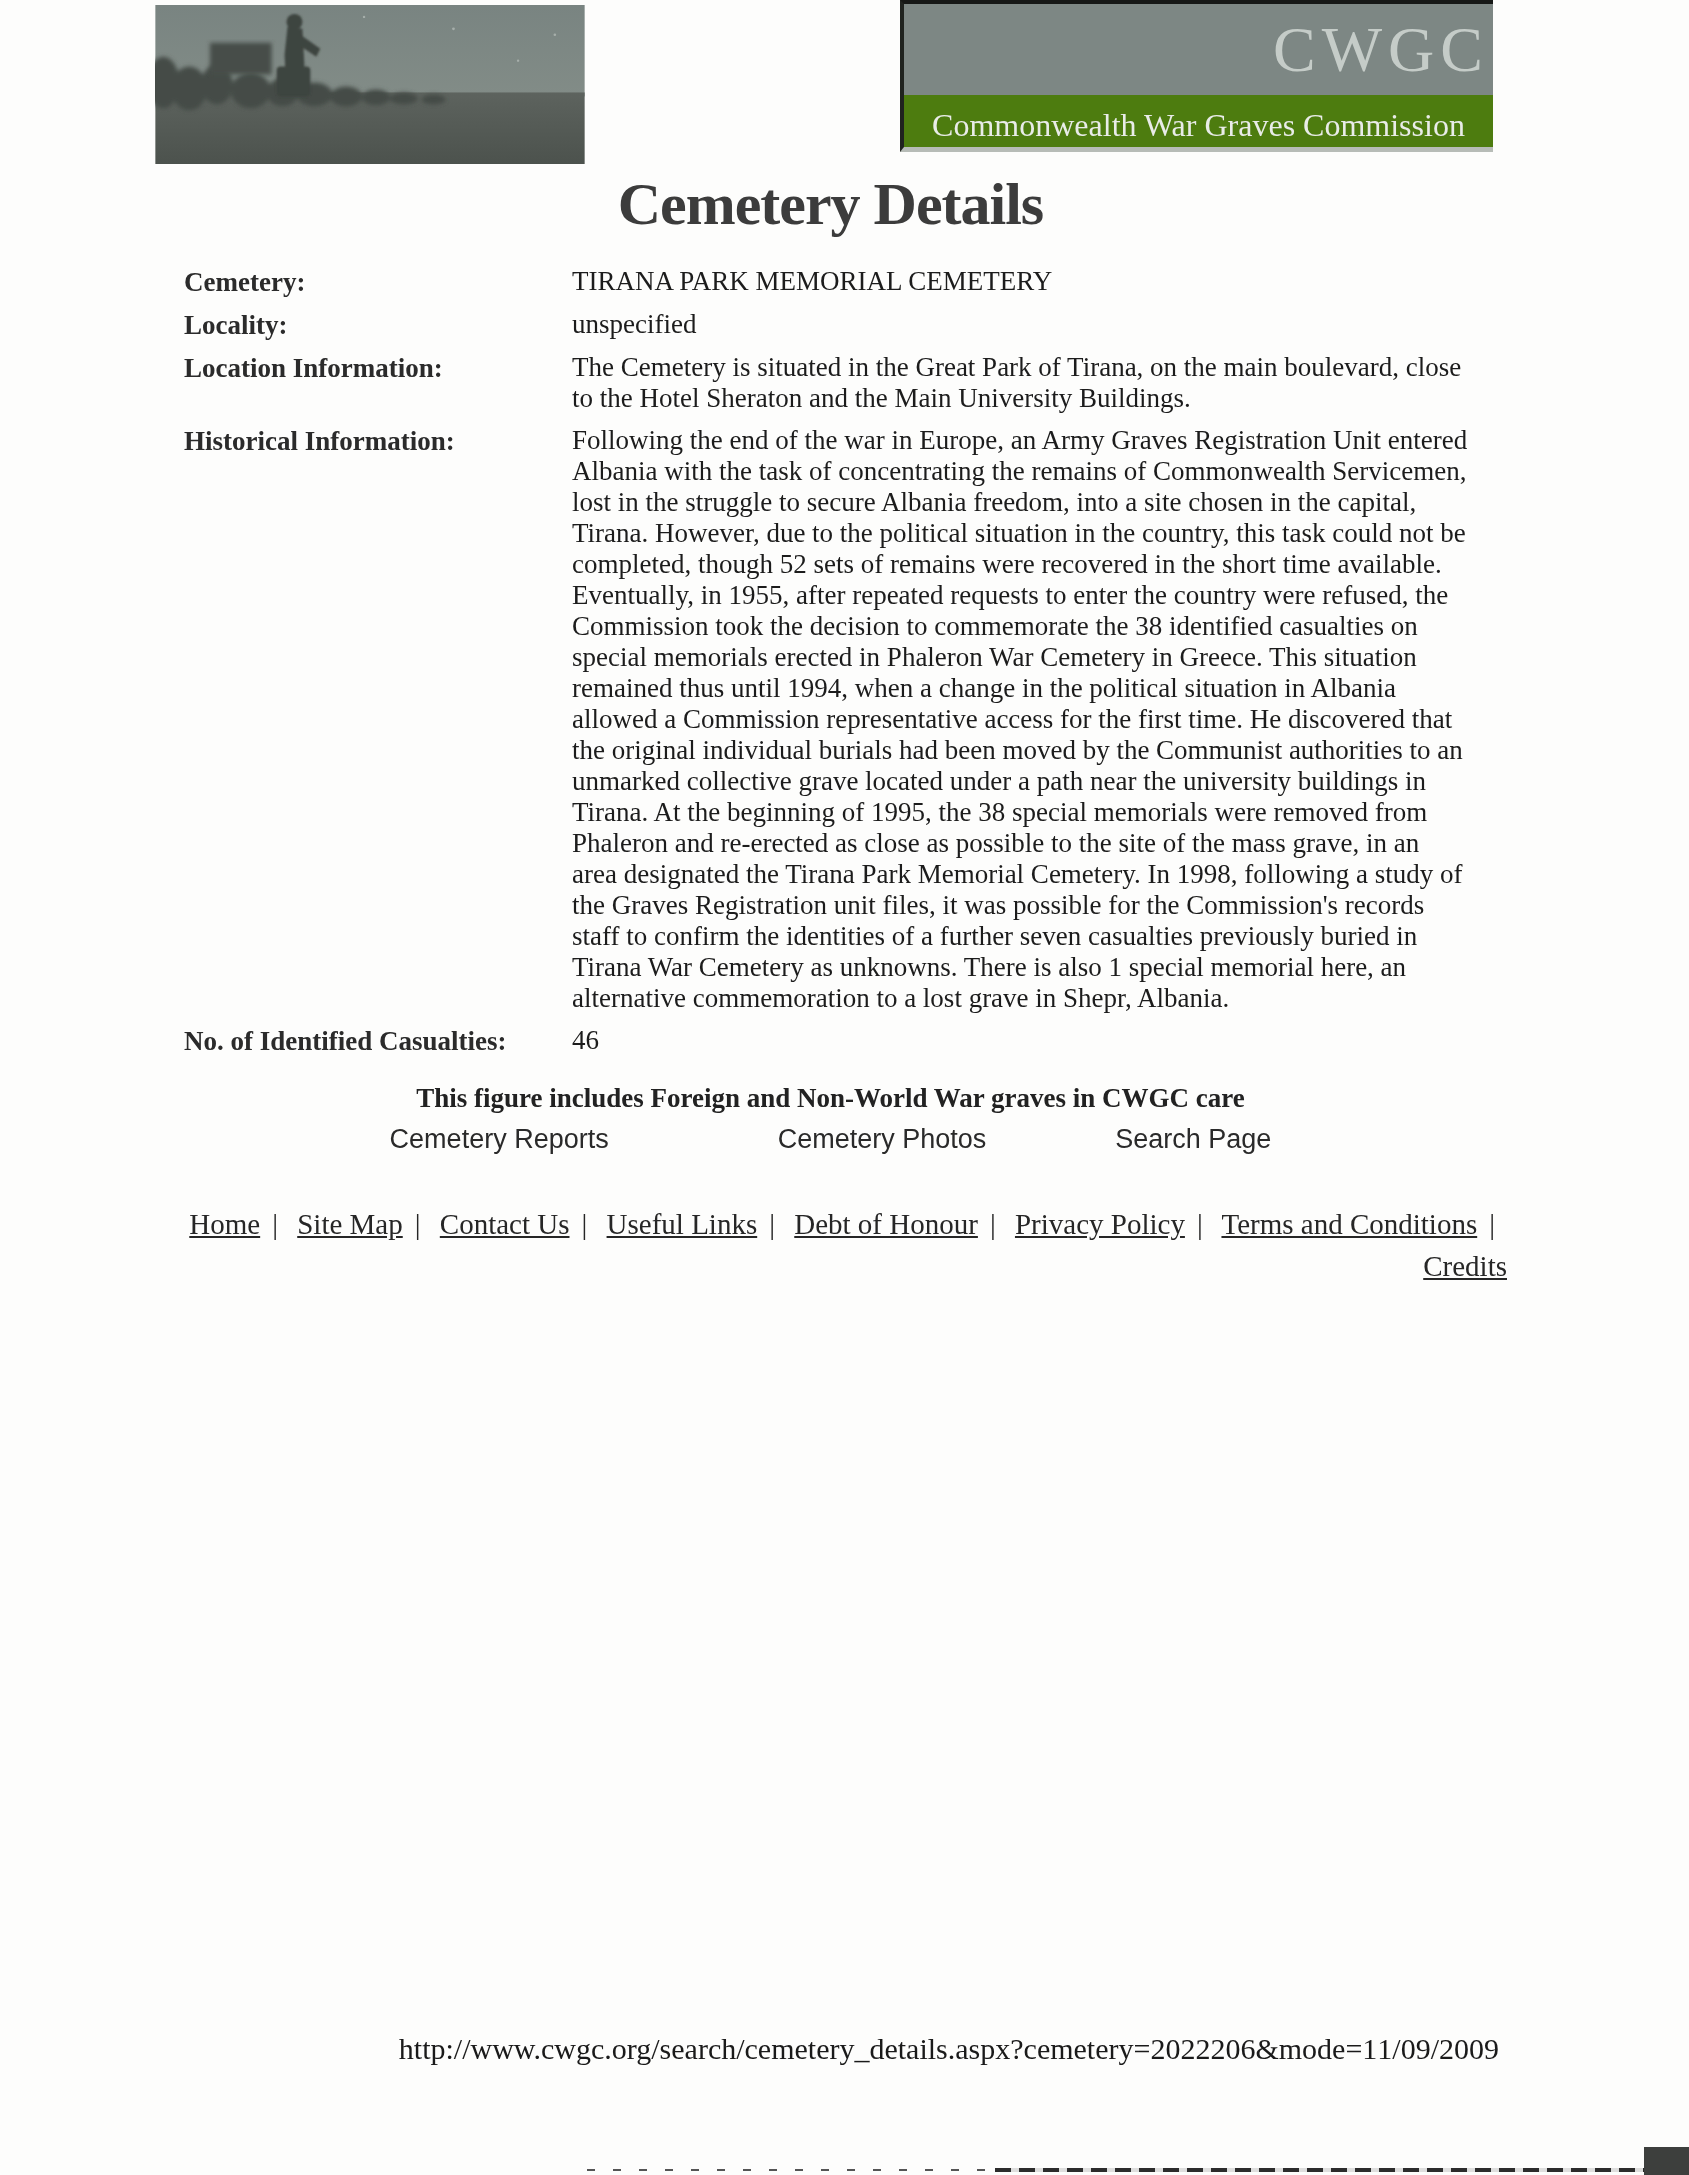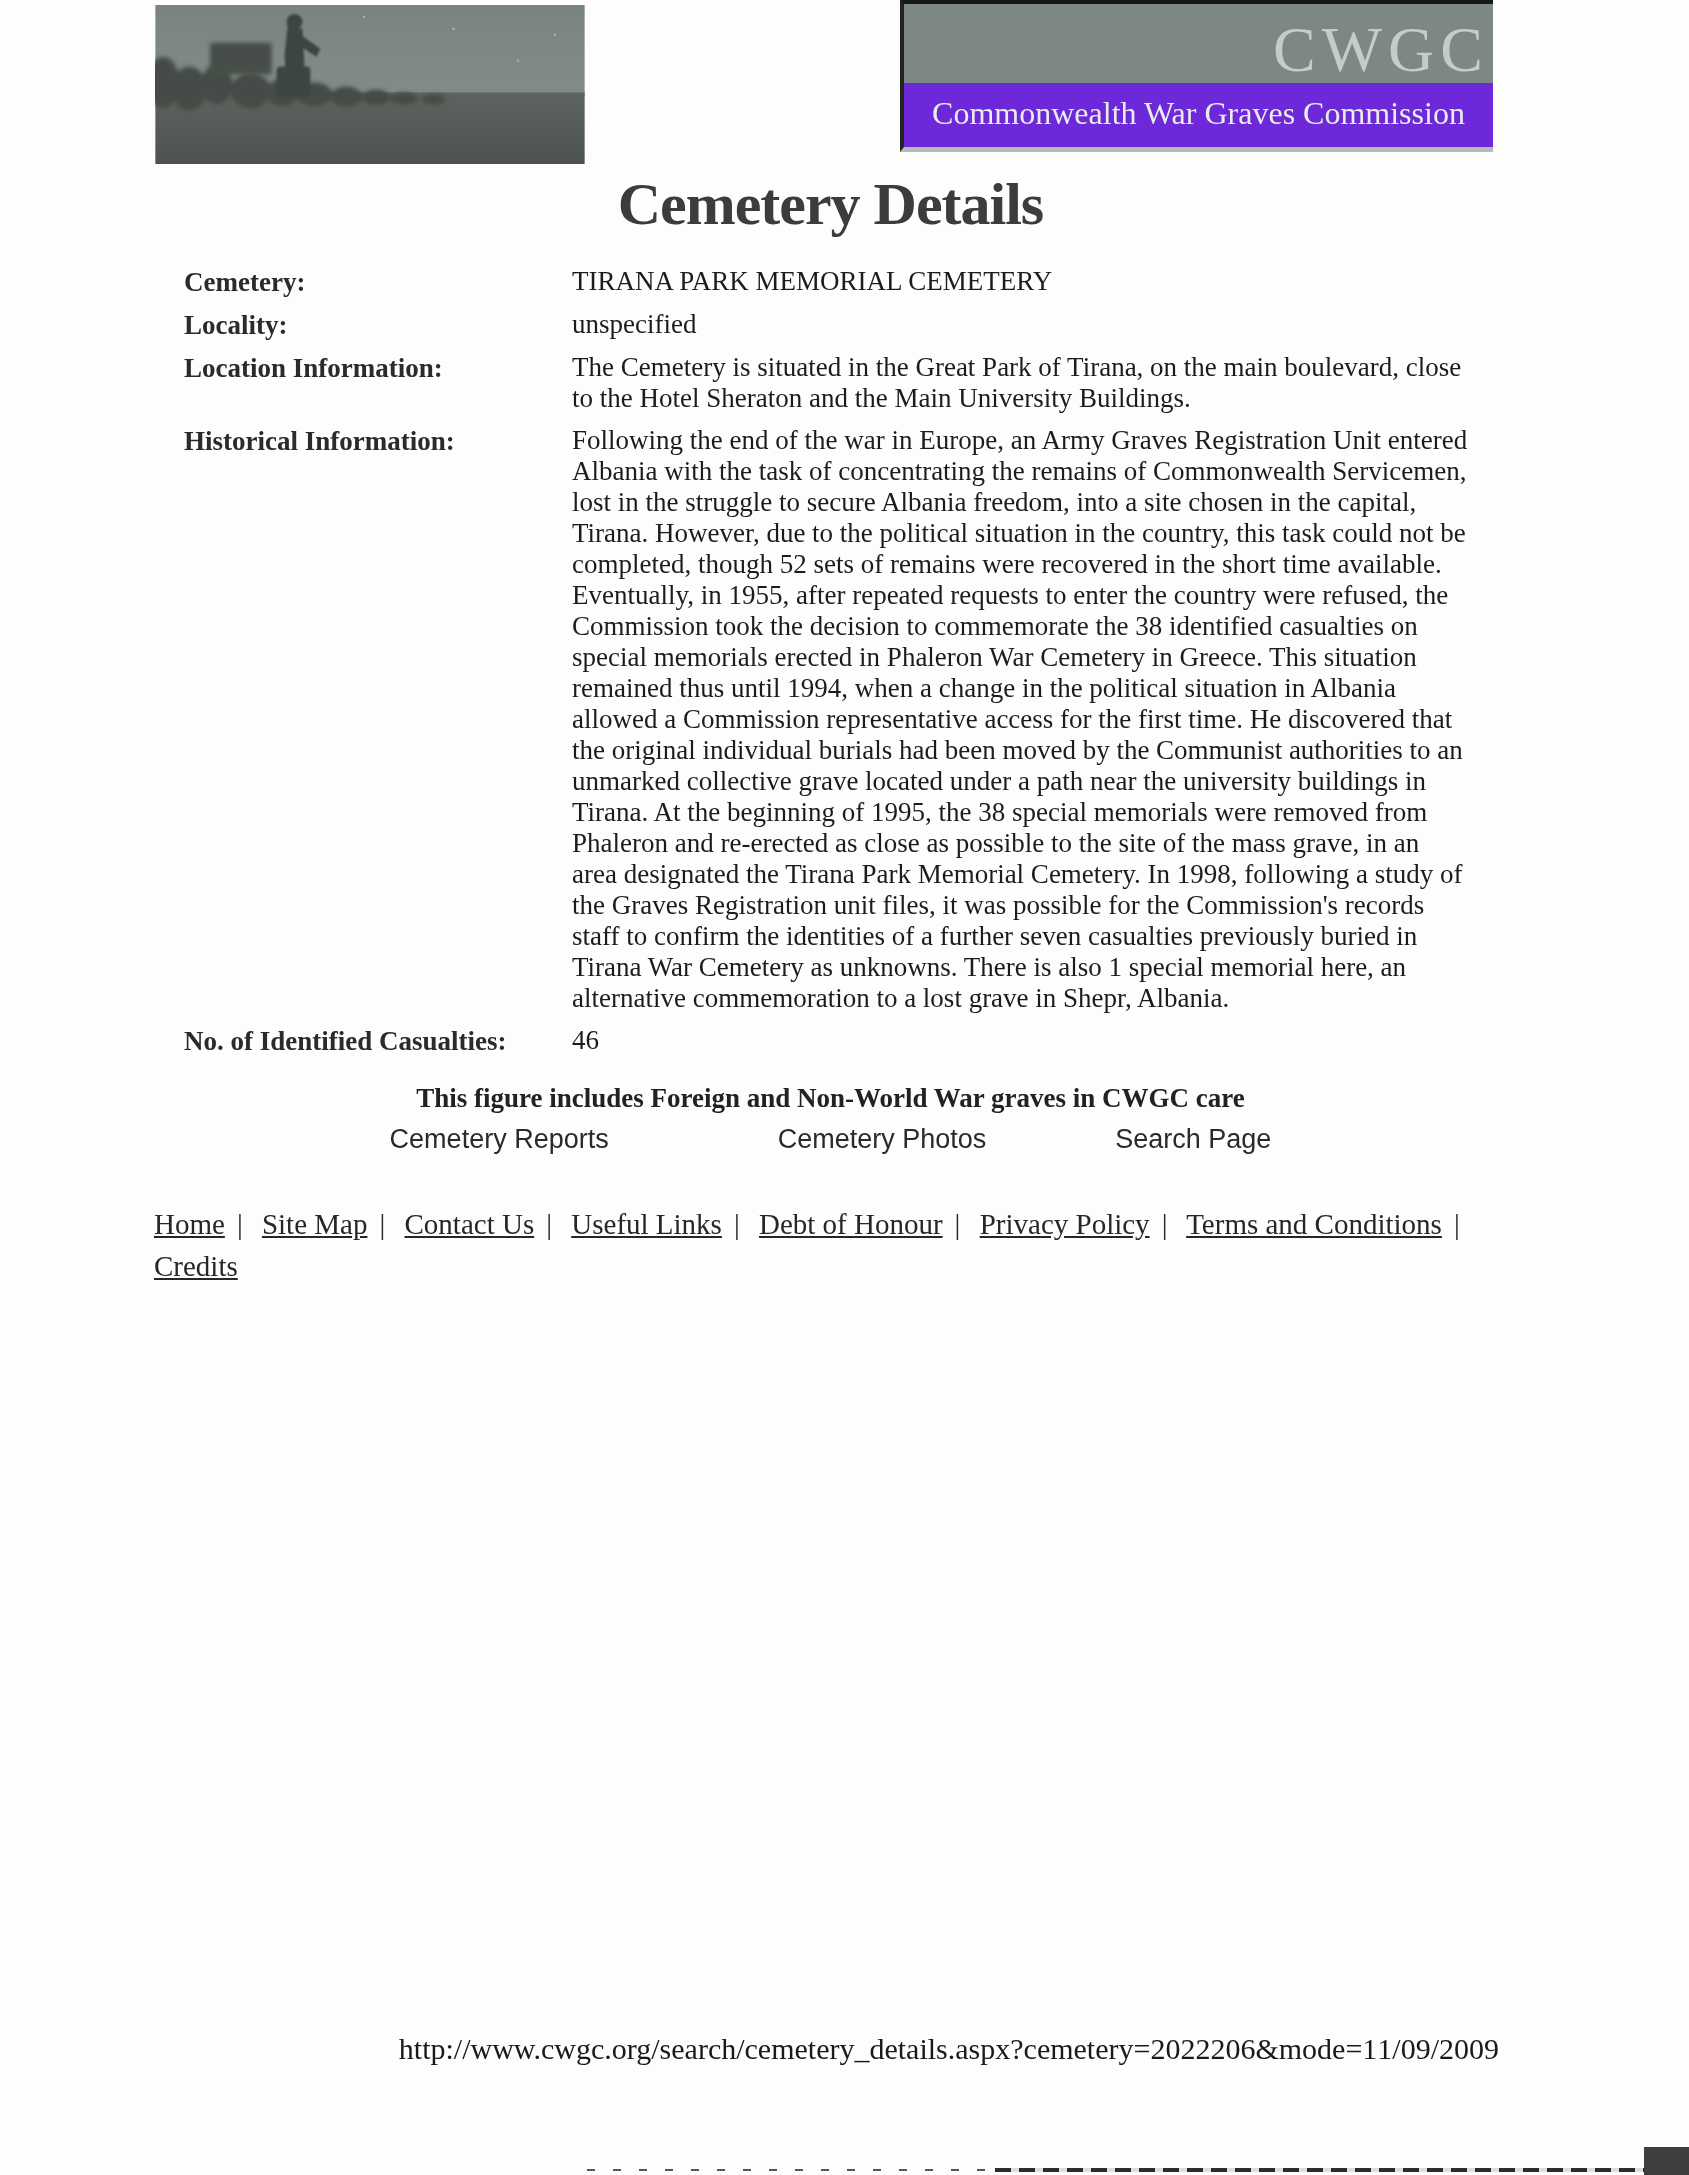--- a/index.html
+++ b/index.html
@@ -24,22 +24,22 @@
     border-bottom:5px solid #b7bcb7;
     box-sizing:border-box;
   }
   .logo-acronym{
     height:88px;line-height:92px;
     text-align:right;padding-right:4px;
     font-size:64px;letter-spacing:6px;
     color:#c5ccc8;
   }
   .logo-band{
-    position:absolute;left:0;right:0;bottom:0;height:64px;
-    background:#6d28d9;
+    position:absolute;left:0;right:0;bottom:0;height:52px;
+    background:#4d7c0f;
     color:#e9ece8;
     font-size:32px;line-height:60px;text-align:center;
     white-space:nowrap;
   }
   
   .main{position:absolute;left:0;top:164px;width:1655px;}
   .page-title{
     width:1323px;margin:0 0 0 169px;
     text-align:center;
     font-size:60px;font-weight:bold;color:#3c3c3c;
@@ -67,21 +67,21 @@
     margin-top:10px;width:1323px;margin-left:169px;
     display:flex;justify-content:center;align-items:baseline;
     font-family:"Liberation Sans", sans-serif;
     font-size:27px;color:#2a2a2a;gap:10px;
   }
   .action-link{cursor:pointer;}
   .action-gap1{margin-left:159px;text-align:center;}
   .action-gap2{margin-left:119px;}
   .footer-nav{
     margin-top:48px;width:1353px;margin-left:154px;
-    text-align:left;font-size:29px;line-height:42px;color:#262626;
+    text-align:right;font-size:29px;line-height:42px;color:#262626;
   }
   .footer-nav a, .nav-link{
     color:#262626;text-decoration:underline;cursor:pointer;
   }
   .nav-sep{margin:0 12px;text-decoration:none;}
   
   .print-footer{
     position:absolute;left:142px;right:191px;top:2032px;
     display:flex;justify-content:flex-end;align-items:baseline;
     font-size:30px;color:#1a1a1a;

